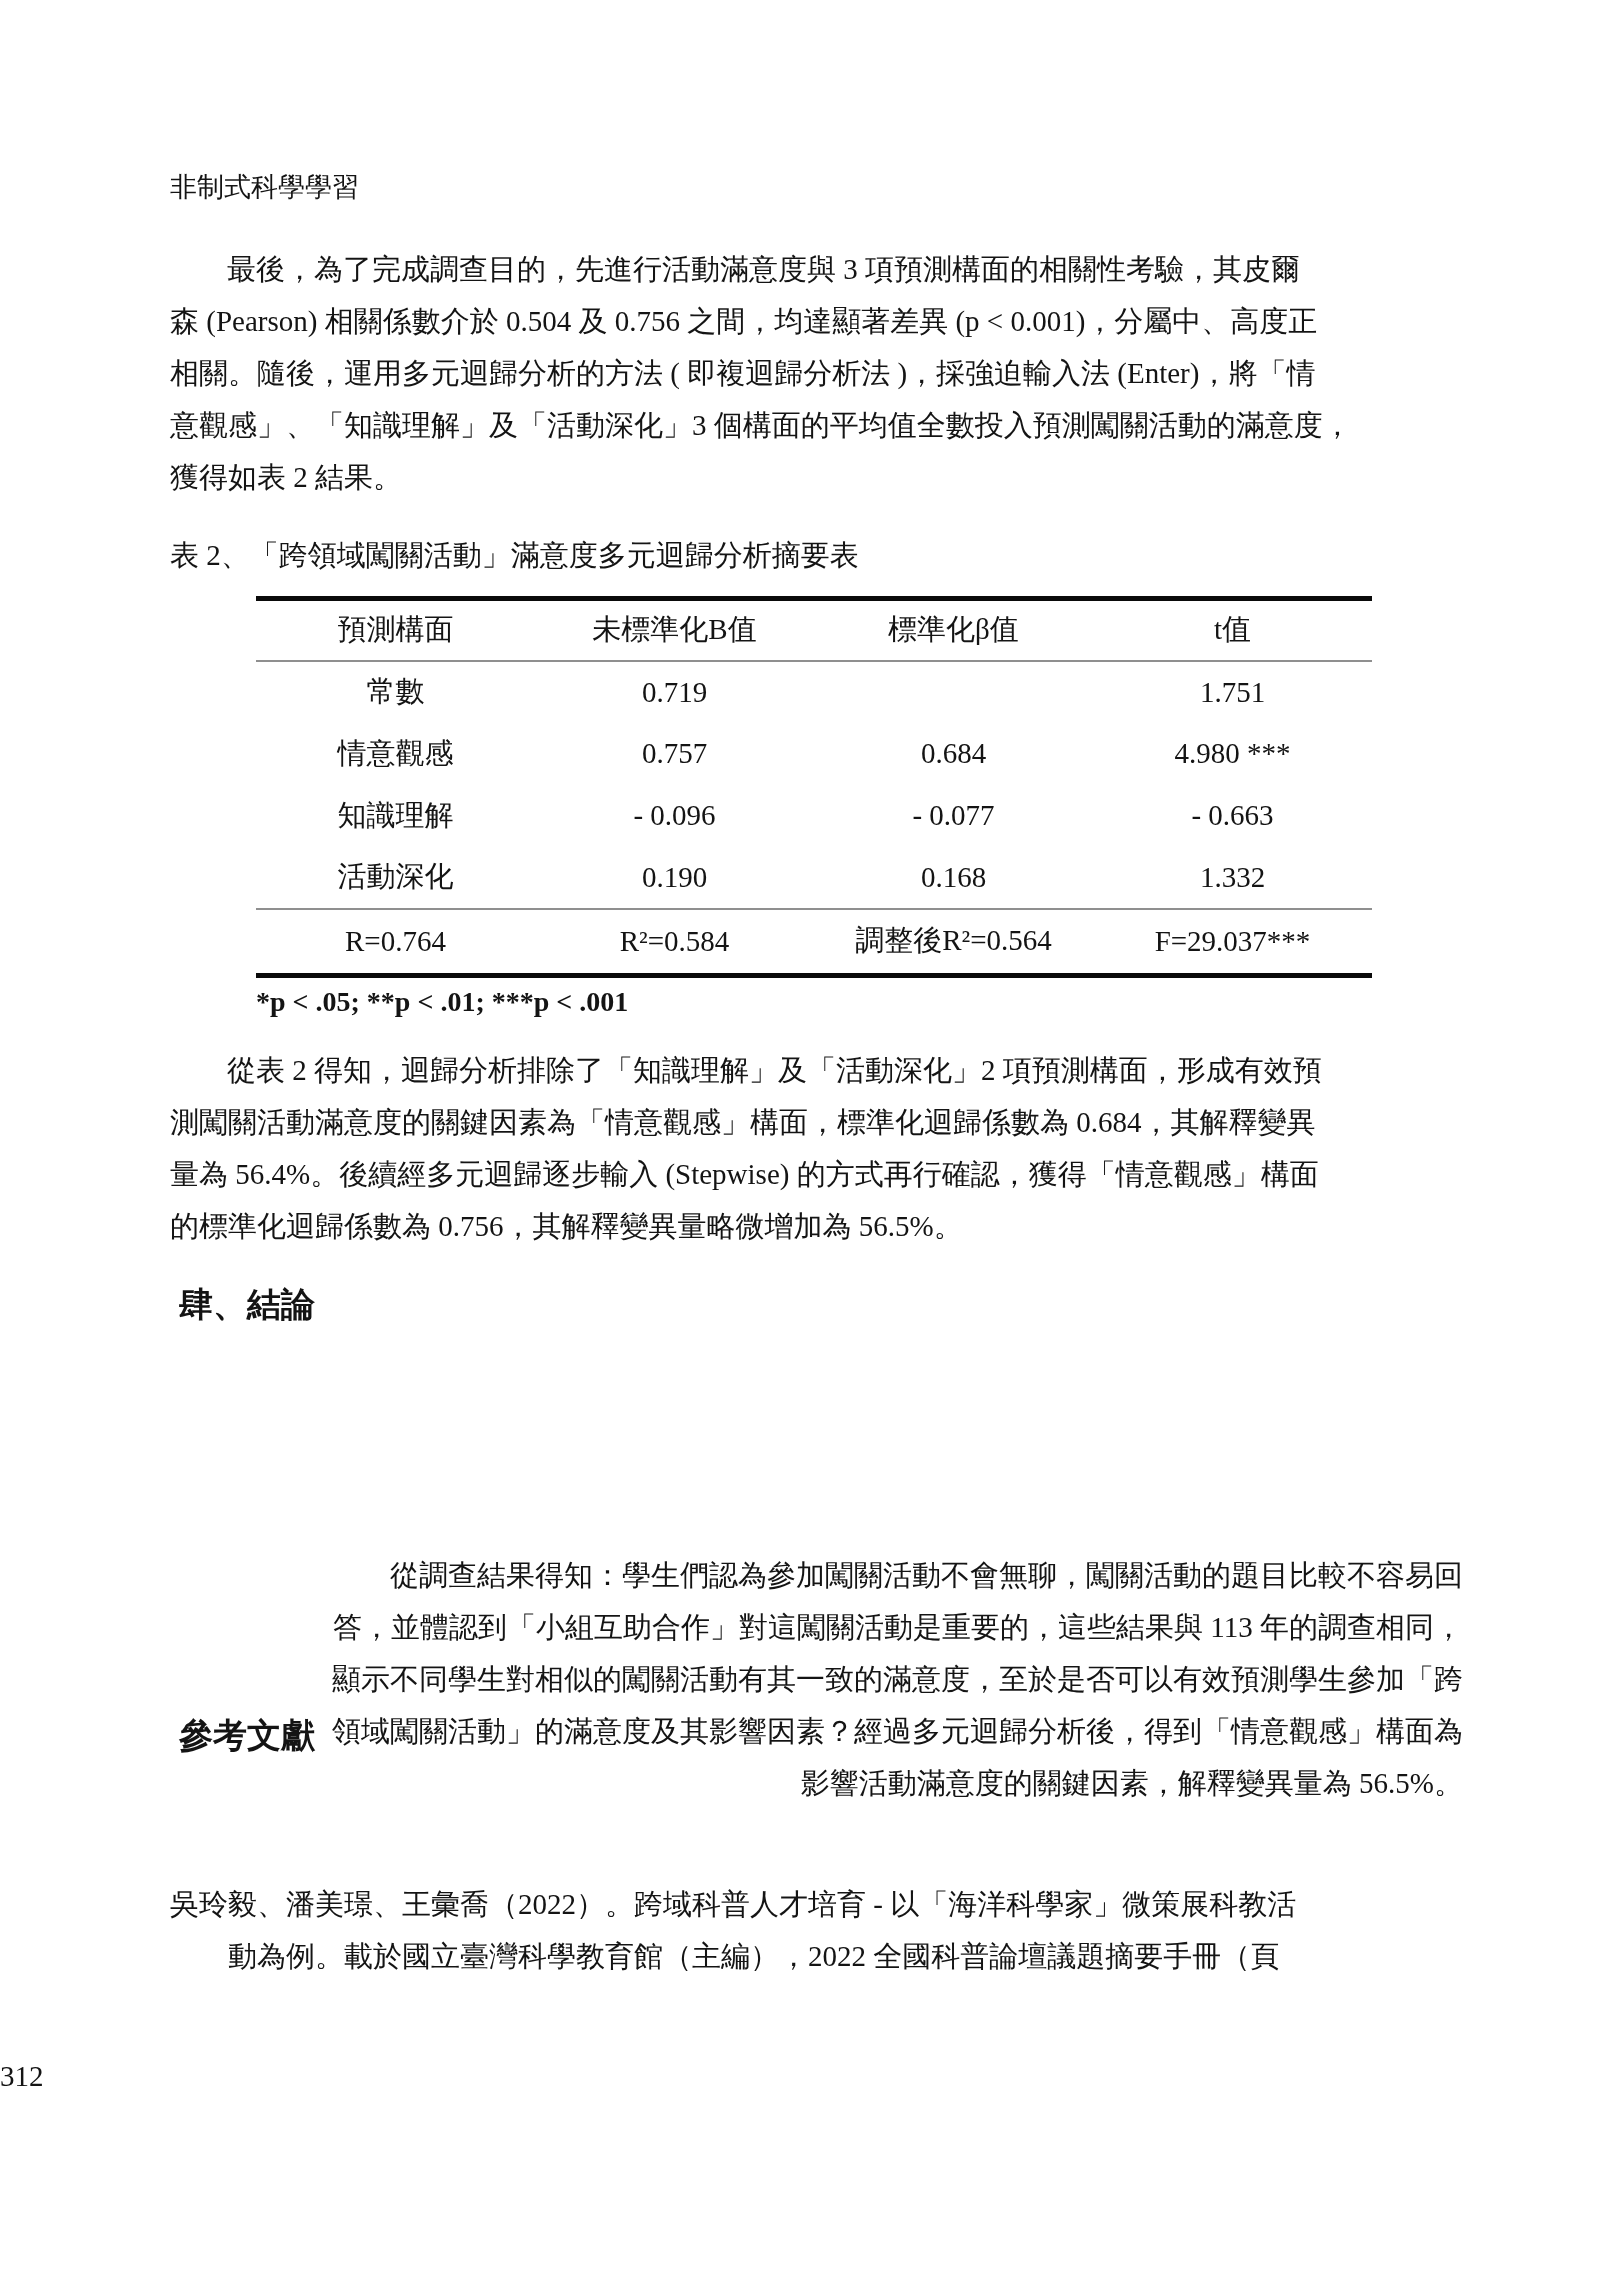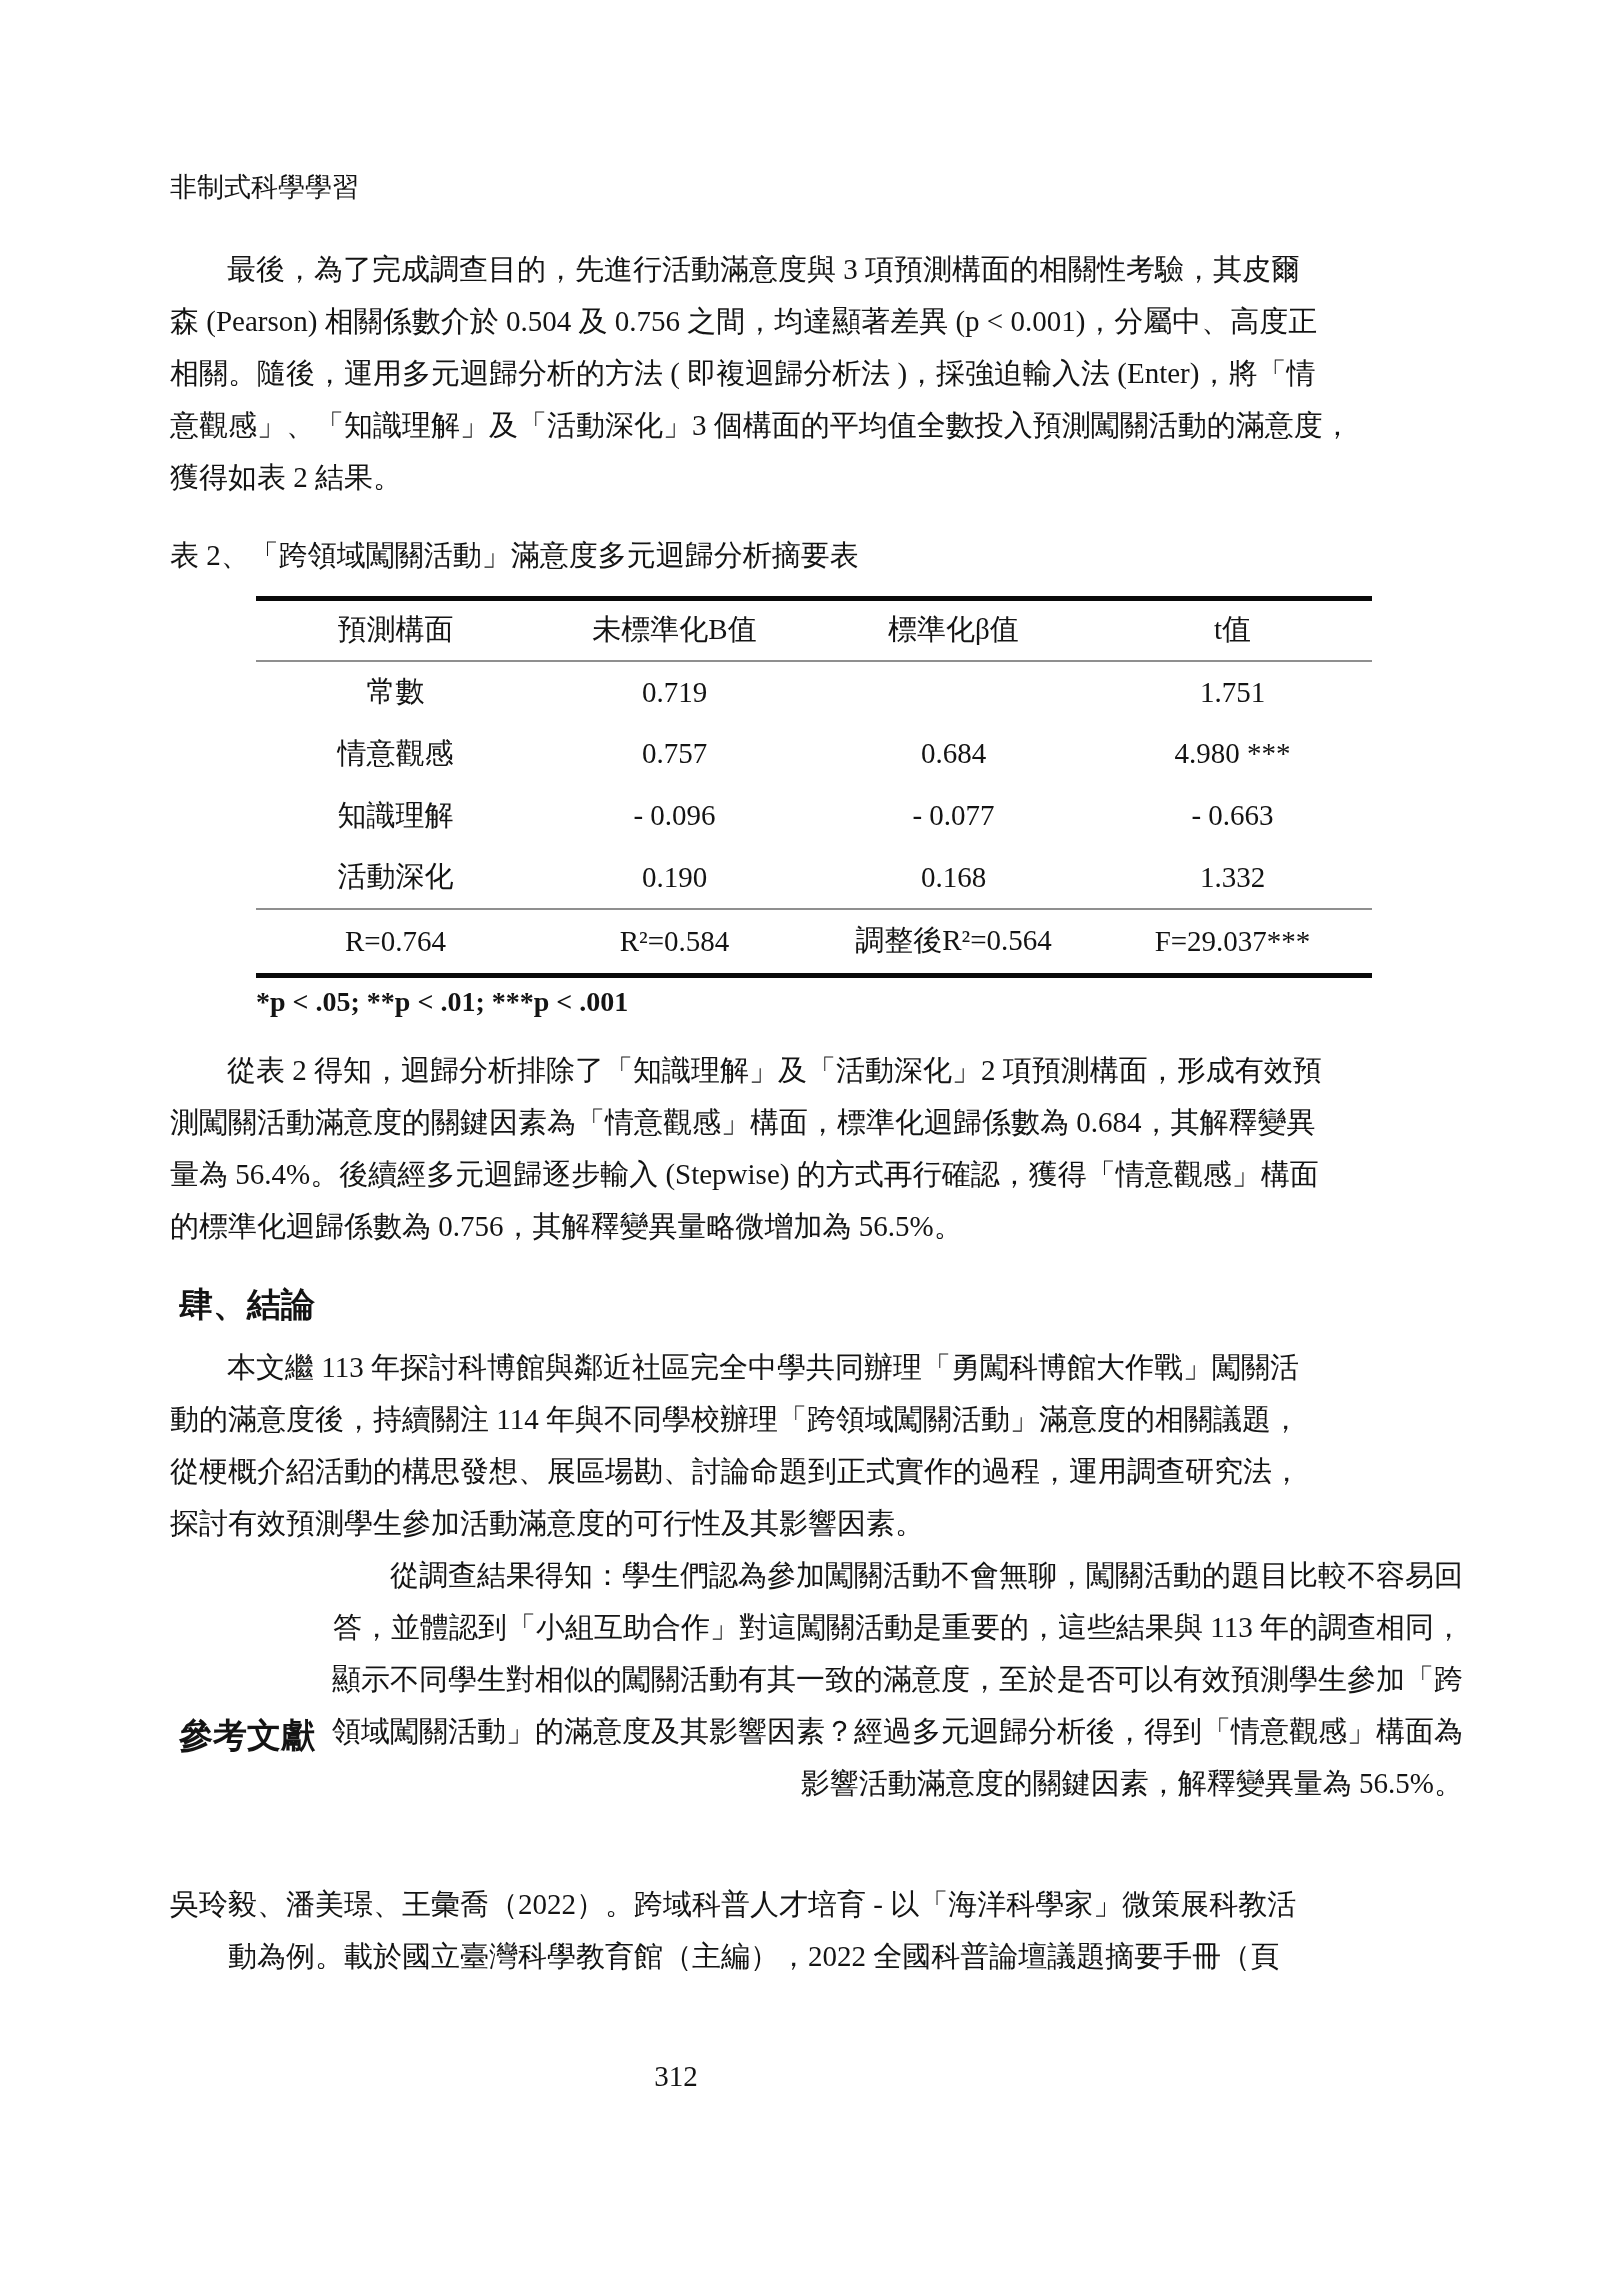--- a/index.html
+++ b/index.html
@@ -23,21 +23,21 @@
   }
   table.regression-table th,table.regression-table td{
     font-weight:normal;text-align:center;vertical-align:middle;padding:0;
   }
   table.regression-table thead tr{height:62px;border-bottom:2.5px solid #8f8f8f;}
   table.regression-table tbody tr{height:62px;}
   table.regression-table tbody tr:last-child{border-bottom:2.5px solid #8f8f8f;font-family:Liberation Serif, serif;}
   table.regression-table tfoot tr{height:67px;}
   .table-note{position:absolute;left:256px;top:986px;font-size:28px;font-weight:bold;white-space:nowrap;}
   .section-heading{position:absolute;left:170px;font-size:34px;font-weight:bold;line-height:44px;white-space:nowrap;margin-left:9px;}
-  .page-number{position:absolute;left:0;top:2060px;width:1352px;text-align:center;font-size:29px;}
+  .page-number{position:absolute;left:0;top:2060px;width:1352px;font-size:29px;}
 </style>
 </head>
 <body>
 
 <div class="page">
 
   <div class="running-header">非制式科學學習</div>
 
   <div class="block indent-first" style="top:243px;">
       <div class="line">最後，為了完成調查目的，先進行活動滿意度與 3 項預測構面的相關性考驗，其皮爾</div>
@@ -98,26 +98,20 @@
 
   <div class="block indent-first" style="top:1044px;">
       <div class="line">從表 2 得知，迴歸分析排除了「知識理解」及「活動深化」2 項預測構面，形成有效預</div>
       <div class="line">測闖關活動滿意度的關鍵因素為「情意觀感」構面，標準化迴歸係數為 0.684，其解釋變異</div>
       <div class="line">量為 56.4%。後續經多元迴歸逐步輸入 (Stepwise) 的方式再行確認，獲得「情意觀感」構面</div>
       <div class="line">的標準化迴歸係數為 0.756，其解釋變異量略微增加為 56.5%。</div>
     </div>
 
   <div class="section-heading" style="top:1283px;">肆、結論</div>
 
-  <div class="block indent-first" style="top:1341px;">
-      <div class="line">本文繼 113 年探討科博館與鄰近社區完全中學共同辦理「勇闖科博館大作戰」闖關活</div>
-      <div class="line">動的滿意度後，持續關注 114 年與不同學校辦理「跨領域闖關活動」滿意度的相關議題，</div>
-      <div class="line">從梗概介紹活動的構思發想、展區場勘、討論命題到正式實作的過程，運用調查研究法，</div>
-      <div class="line">探討有效預測學生參加活動滿意度的可行性及其影響因素。</div>
-    </div>
 
   <div class="block indent-first" style="top:1549px;text-align:right;">
       <div class="line">從調查結果得知：學生們認為參加闖關活動不會無聊，闖關活動的題目比較不容易回</div>
       <div class="line">答，並體認到「小組互助合作」對這闖關活動是重要的，這些結果與 113 年的調查相同，</div>
       <div class="line">顯示不同學生對相似的闖關活動有其一致的滿意度，至於是否可以有效預測學生參加「跨</div>
       <div class="line">領域闖關活動」的滿意度及其影響因素？經過多元迴歸分析後，得到「情意觀感」構面為</div>
       <div class="line">影響活動滿意度的關鍵因素，解釋變異量為 56.5%。</div>
     </div>
 
   <div class="section-heading" style="top:1714px;">參考文獻</div>

